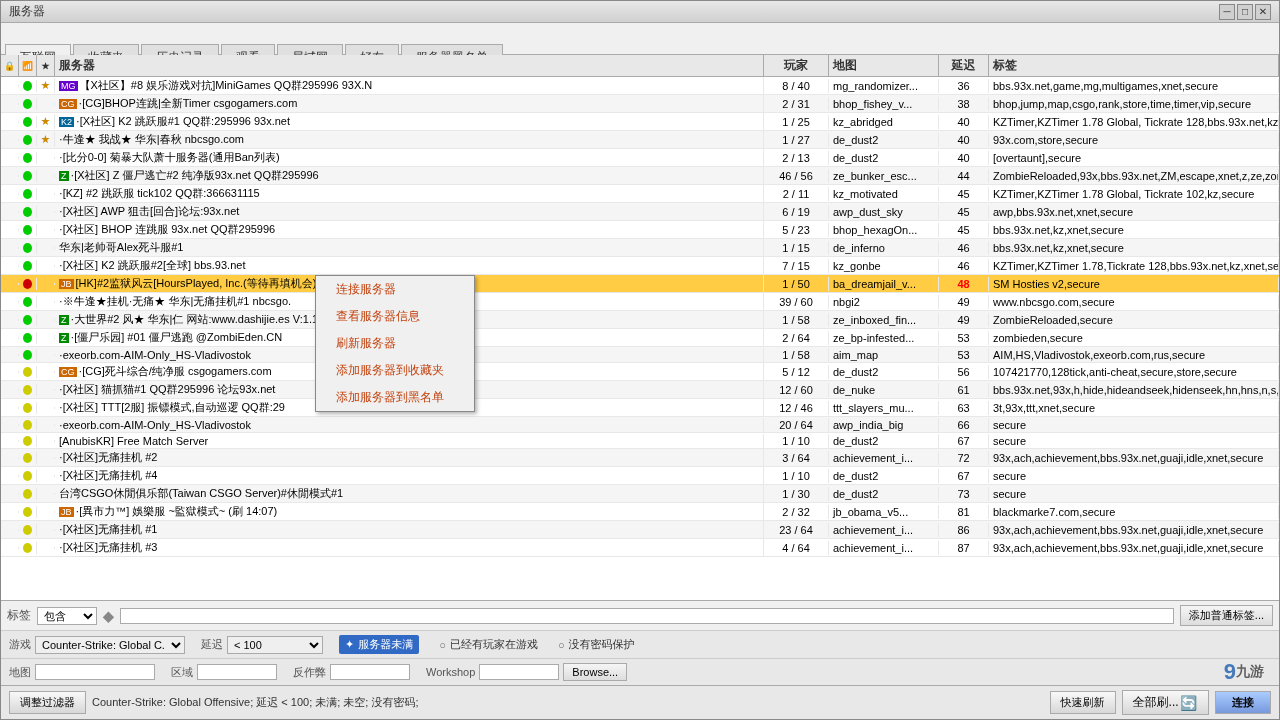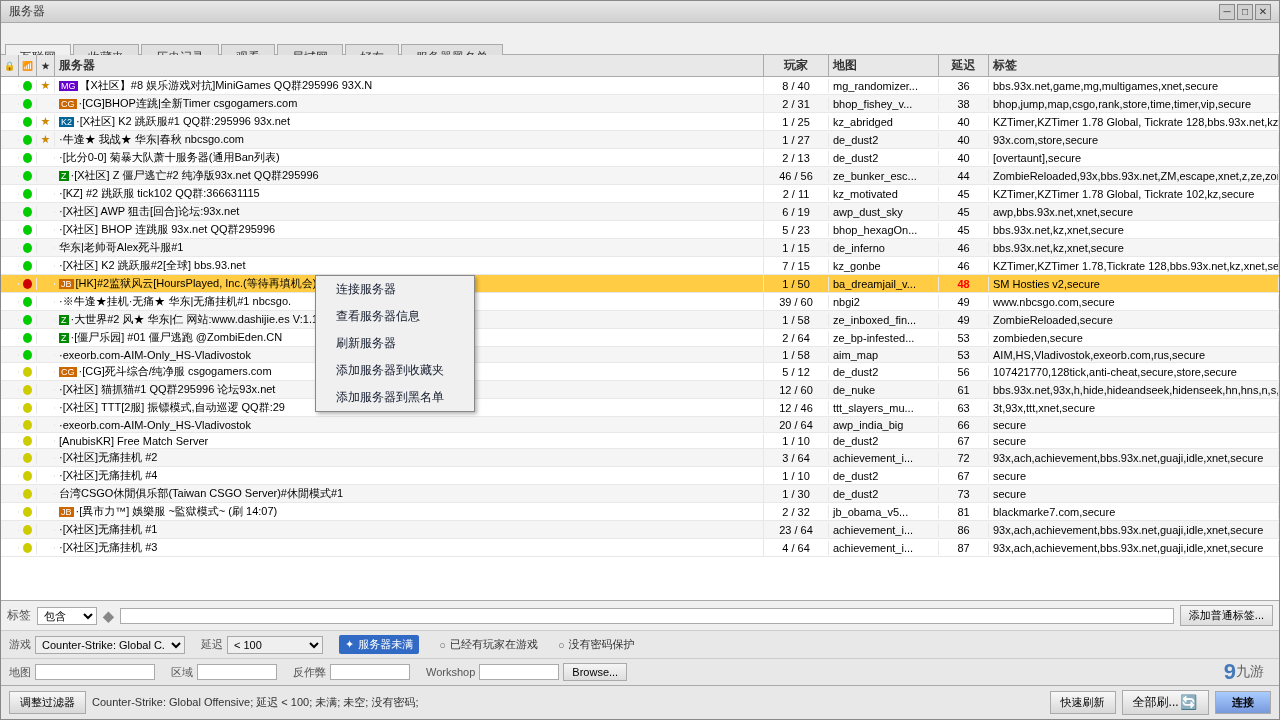--- a/index.html
+++ b/index.html
@@ -47,21 +47,21 @@
     .td-map { width: 110px; flex-shrink: 0; overflow: hidden; text-overflow: ellipsis; }
     .td-latency { width: 50px; flex-shrink: 0; justify-content: center; }
     .td-tags { width: 290px; flex-shrink: 0; overflow: hidden; text-overflow: ellipsis; }
     
     .ping-dot { width: 10px; height: 10px; border-radius: 50%; display: inline-block; }
     .ping-green { background: #00cc00; }
     .ping-yellow { background: #cccc00; }
     .ping-red { background: #cc0000; }
     
     .context-menu { position: absolute; background: #f0f0f0; border: 1px solid #888; box-shadow: 2px 2px 4px rgba(0,0,0,0.3); z-index: 100; min-width: 160px; }
-    .context-item { padding: 5px 20px; cursor: pointer; color: #0f172a; white-space: nowrap; }
+    .context-item { padding: 5px 20px; cursor: pointer; color: #c2410c; white-space: nowrap; }
     .filter-label { color: #555; white-space: nowrap; }
     .filter-select { padding: 1px 2px; border: 1px solid #aaa; background: #fff; font-size: 11px; }
     .filter-input-long { flex: 1; padding: 1px 4px; border: 1px solid #aaa; background: #fff; font-size: 11px; }
     .filter-btn { padding: 2px 8px; border: 1px solid #aaa; background: linear-gradient(to bottom, #f5f5f5, #ddd); cursor: pointer; font-size: 11px; }
     
     .bottom-bar { background: #e8e8e8; border-top: 1px solid #aaa; padding: 4px 8px; display: flex; align-items: center; flex-shrink: 0; gap: 6px; }
     .bottom-btn { padding: 3px 10px; border: 1px solid #aaa; background: linear-gradient(to bottom, #f8f8f8, #d8d8d8); cursor: pointer; font-size: 11px; white-space: nowrap; }
     .bottom-status { flex: 1; font-size: 11px; color: #333; }
     
     .watermark { position: absolute; bottom: 40px; right: 20px; opacity: 0.7; }
@@ -528,33 +528,33 @@
         <label style="color:#555;font-size:11px">Workshop</label>
         <input type="text" style="width: 80px; padding: 1px 4px; border: 1px solid rgb(170, 170, 170); font-size: 11px;" value="">
         <button class="filter-btn" style="padding:2px 8px">Browse...</button>
       </div>
     </div>
 
     <div class="bottom-bar">
       <button class="bottom-btn">调整过滤器</button>
       <span class="bottom-status">Counter-Strike: Global Offensive; 延迟 &lt; 100; 未满; 未空; 没有密码;</span>
       <button class="bottom-btn">快速刷新</button>
-      <button class="bottom-btn" style="display:flex;align-items:flex-start;gap:2px;">
+      <button class="bottom-btn" style="display:flex;align-items:center;gap:2px;">
         <span>全部刷...</span>
         <span style="font-size:14px">🔄</span>
       </button>
       <button class="bottom-btn" style="background:linear-gradient(to bottom,#aaccff,#7799dd);font-weight:bold;padding:3px 16px;">连接</button>
     </div>
   </div>
 </div>
 
 <div class="context-menu" style="left:315px; top:275px;">
   <div class="context-item">连接服务器</div>
   <div class="context-item">查看服务器信息</div>
   <div class="context-item">刷新服务器</div>
   <div class="context-item">添加服务器到收藏夹</div>
   <div class="context-item">添加服务器到黑名单</div>
 </div>
 
 <div class="watermark" style="position:absolute;bottom:35px;right:16px;opacity:0.75;display:flex;align-items:center;gap:0;">
   <span style="font-size:22px;color:#1155aa;font-weight:bold">9</span>
-  <span style="font-size:14px;color:#333;font-weight:normal">九游</span>
+  <span style="font-size:14px;color:#333;font-weight:bold">九游</span>
 </div>
 
 </body></html>

